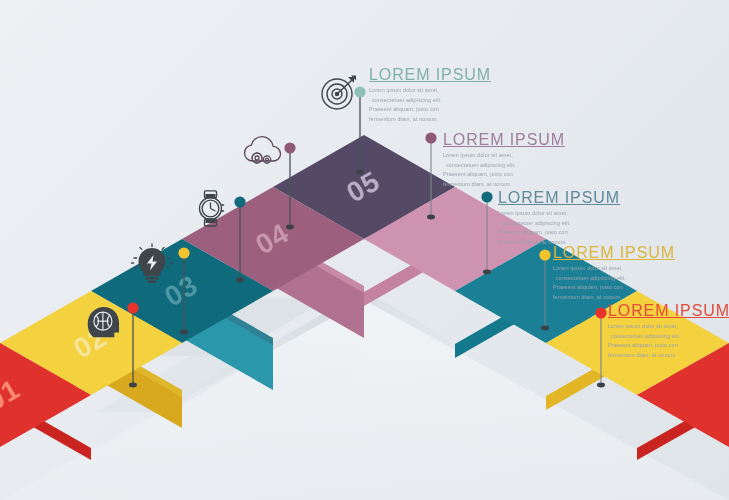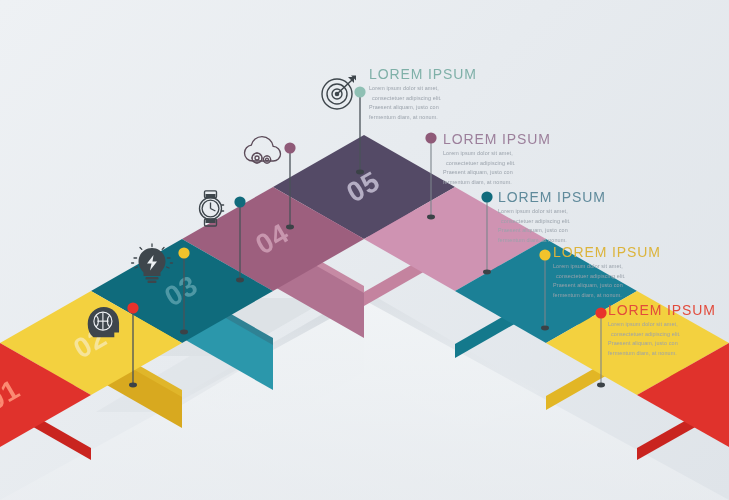--- a/index.html
+++ b/index.html
@@ -13,25 +13,26 @@
     width: 729px; height: 500px;
     background: linear-gradient(135deg, #eef1f4 0%, #e7ebef 45%, #dfe4e9 100%);
     overflow: hidden;
   }
   #artboard { position: absolute; inset: 0; }
   svg.layer { position: absolute; left: 0; top: 0; width: 729px; height: 500px; }
 
   
   .callout { position: absolute; width: 118px; }
   .callout .title {
-    font-size: 14px;
+    font-size: 16px;
     letter-spacing: 0.9px;
     font-weight: 400;
     margin: 0 0 2px 0;
     white-space: nowrap;
+    text-decoration: underline;
   }
   .callout .body {
     font-size: 5.4px;
     line-height: 1.78;
     color: #9aa2ab;
     margin: 0;
     letter-spacing: 0.12px;
   }
   .callout .body span { display: block; }
   .callout .body span.i { padding-left: 3px; }

